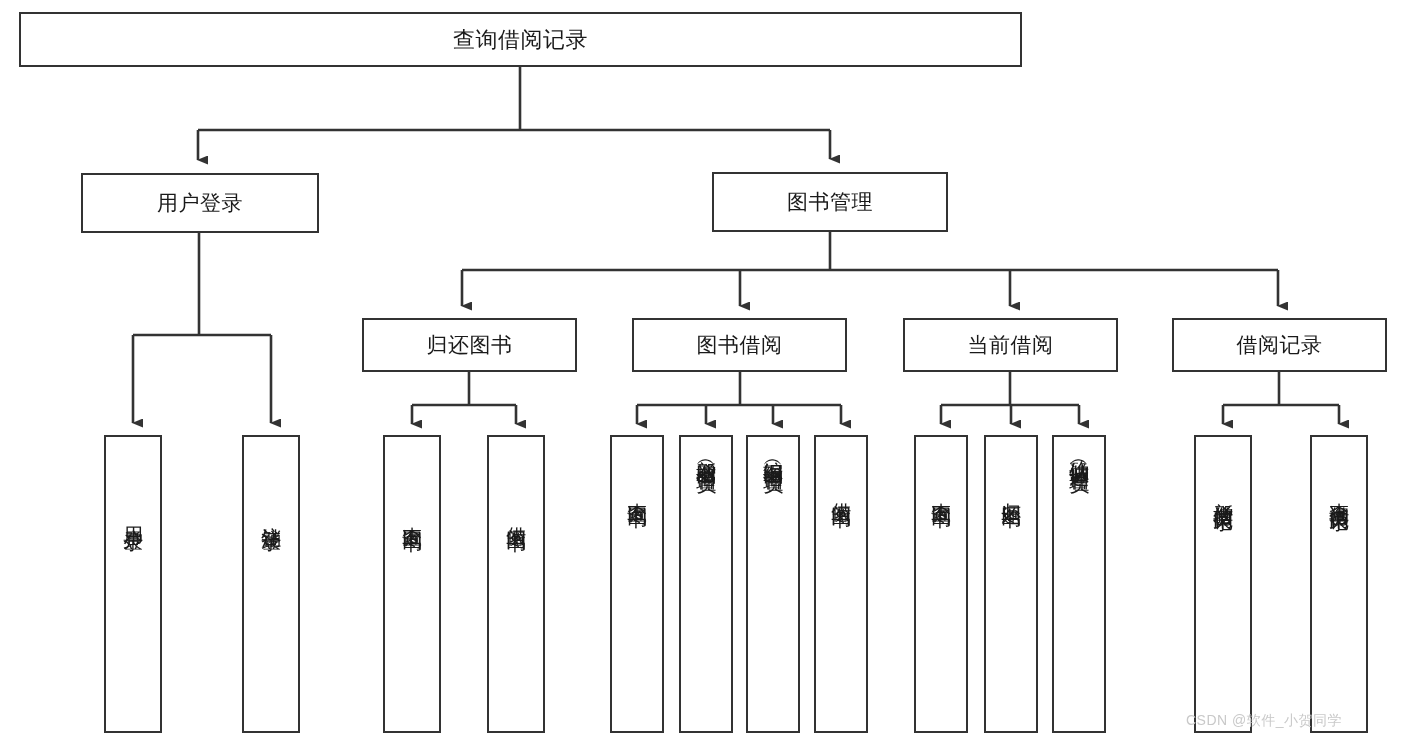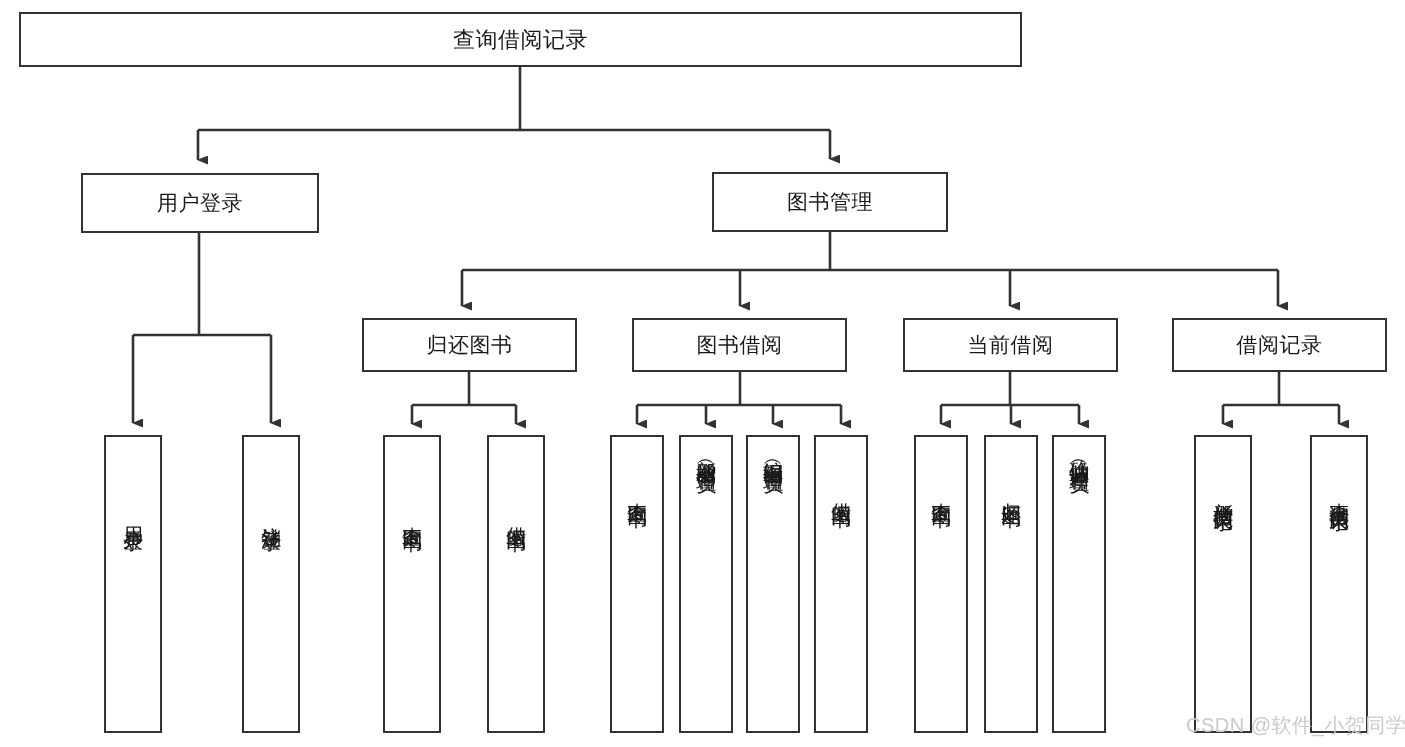--- a/index.html
+++ b/index.html
@@ -70,21 +70,21 @@
   }
   .node.vert.mid2 .node-label {
     padding-top: 46px;
   }
   .node.vert.top .node-label {
     padding-top: 4px;
   }
   .watermark {
     position: absolute;
     color: #c9c9c9;
-    font-size: 20px;
+    font-size: 14px;
     letter-spacing: 0.5px;
     white-space: nowrap;
     z-index: 3;
     user-select: none;
   }
 </style>
 </head>
 <body>
 
 <div id="diagram-root">

